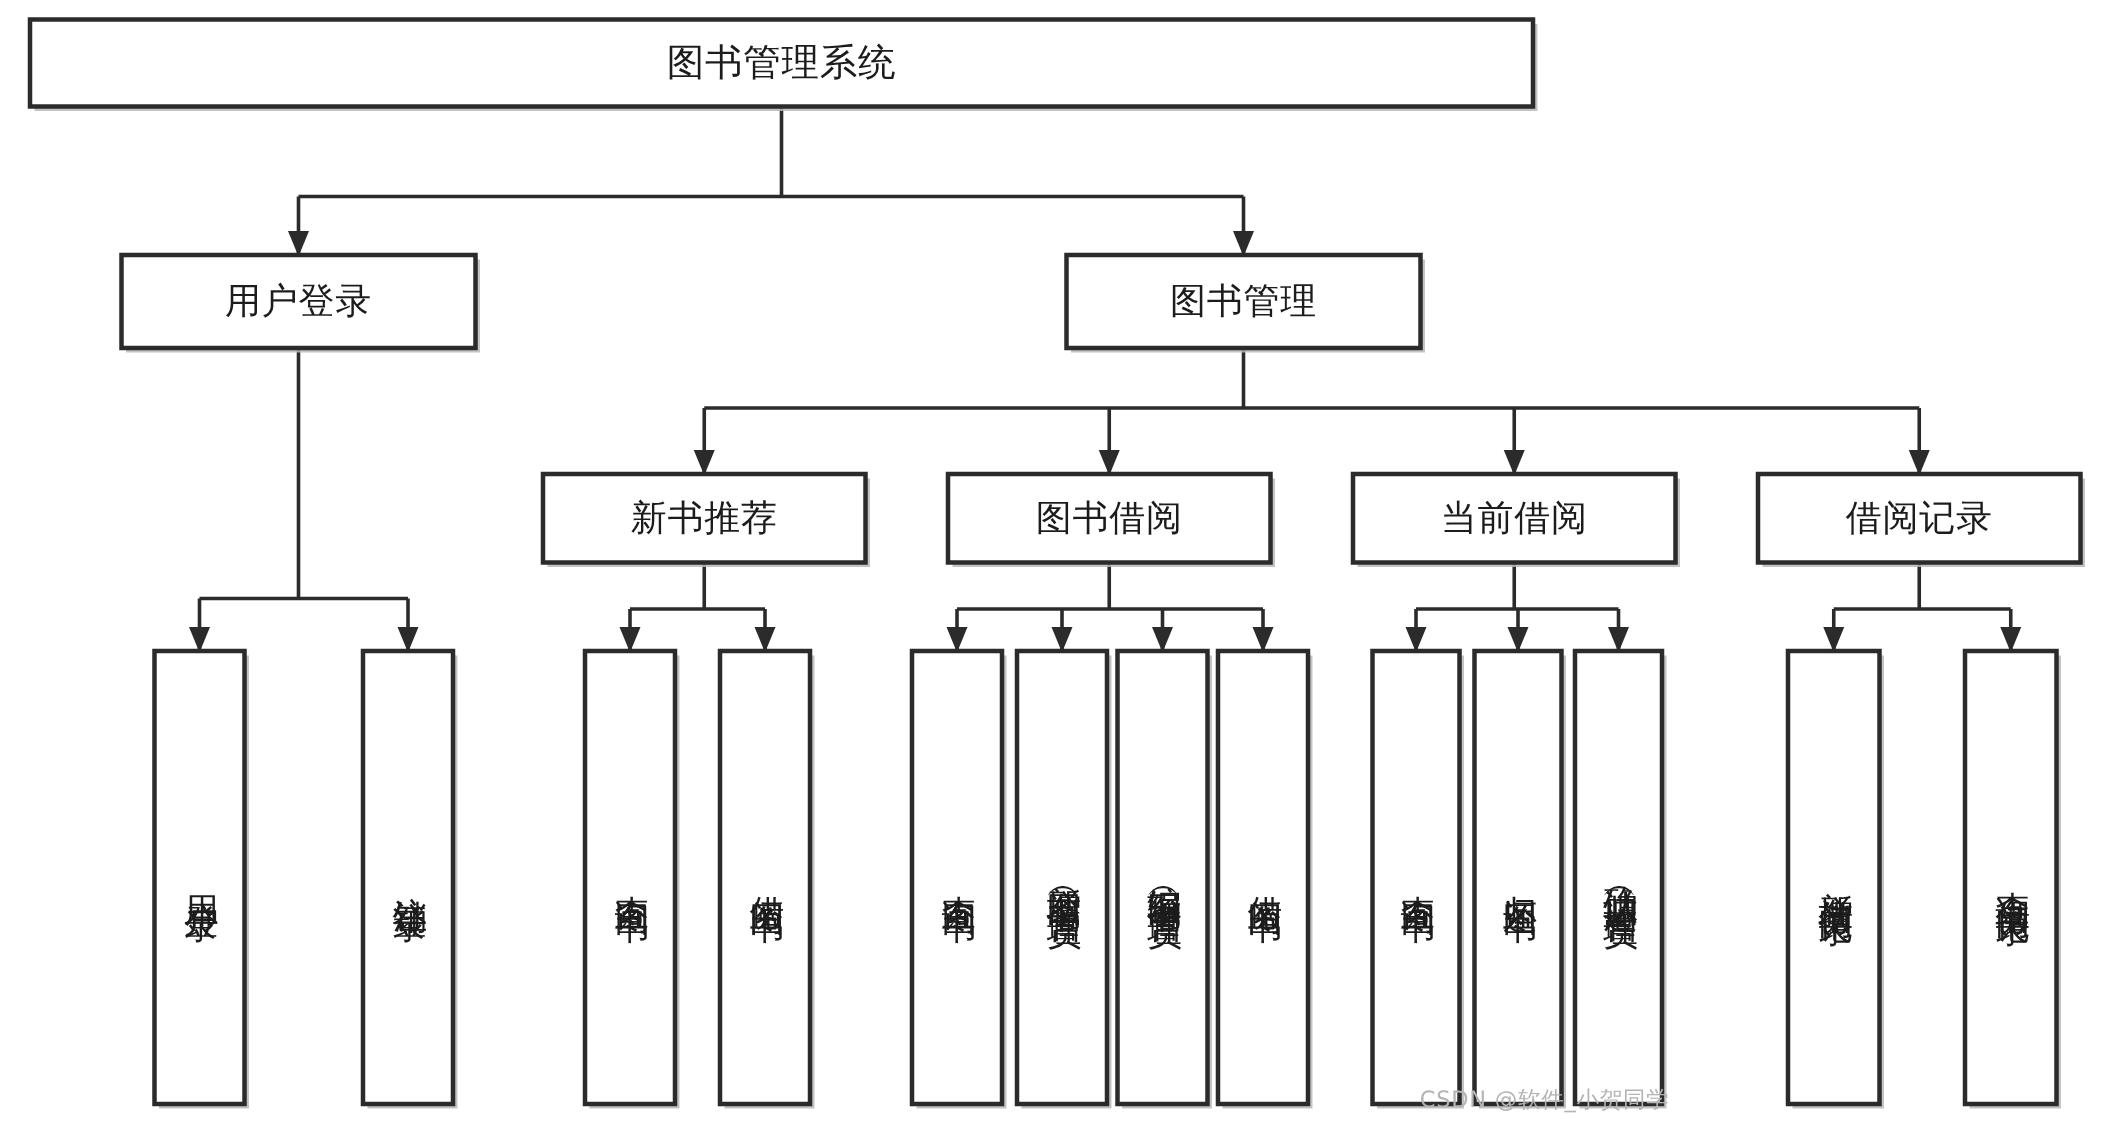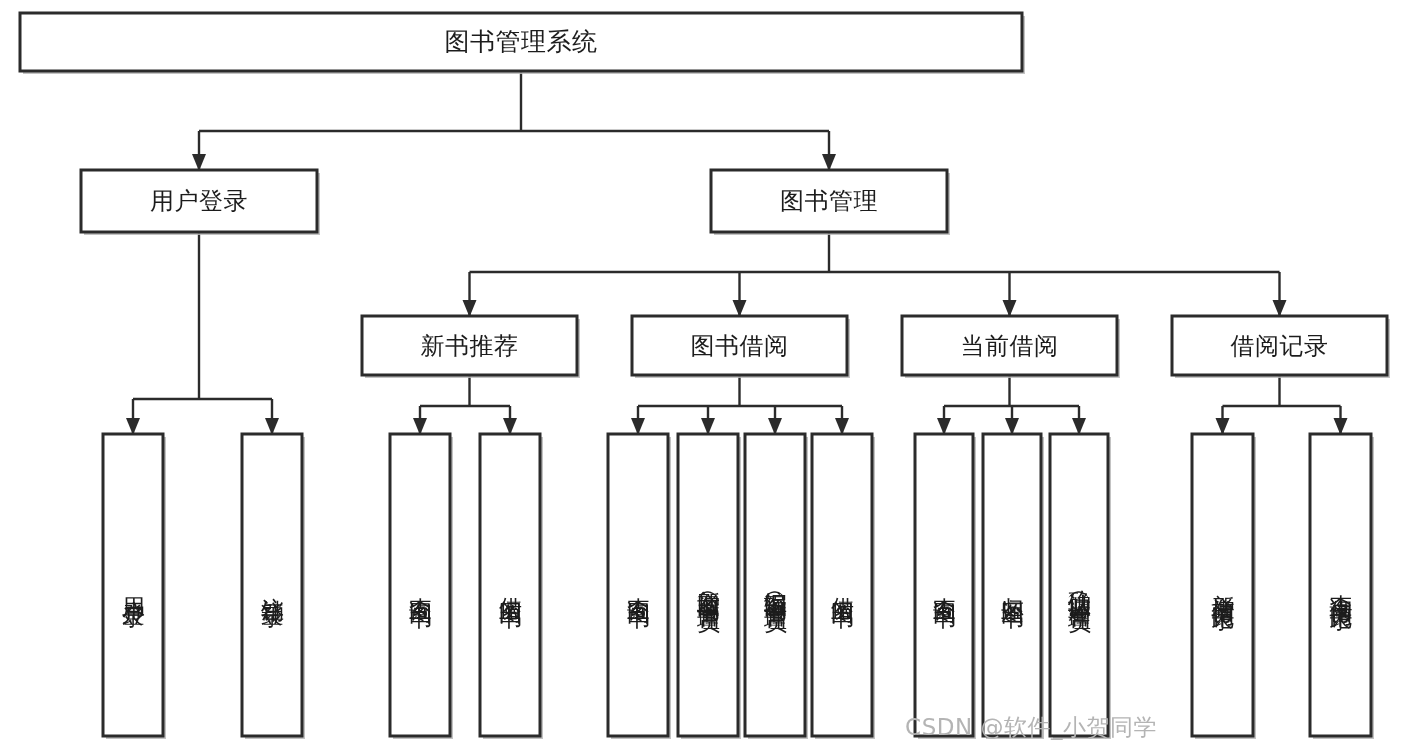--- a/index.html
+++ b/index.html
@@ -12,21 +12,20 @@
     width: 1405px;
     height: 747px;
     overflow: hidden;
     font-family: "DejaVu Sans", "Liberation Sans", sans-serif;
   }
   #diagram-root {
     position: relative;
     width: 1121px;
     height: 747px;
     background: #ffffff;
-    padding-left: 44px;
   }
   svg.flow {
     position: absolute;
     left: 0;
     top: 0;
     width: 1405px;
     height: 747px;
     display: block;
   }
   .node-rect {
@@ -77,21 +76,21 @@
     color: #1c1c1c;
     letter-spacing: 3px;
     text-align: center;
     white-space: nowrap;
   }
   .watermark {
     position: absolute;
     right: 8px;
     bottom: 4px;
     font-family: "DejaVu Sans", "Liberation Sans", sans-serif;
-    font-size: 23px;
+    font-size: 15px;
     color: #b4b4b4;
     letter-spacing: 0.5px;
     user-select: none;
     white-space: nowrap;
   }
 </style>
 </head>
 <body>
 
 <div id="diagram-root">

